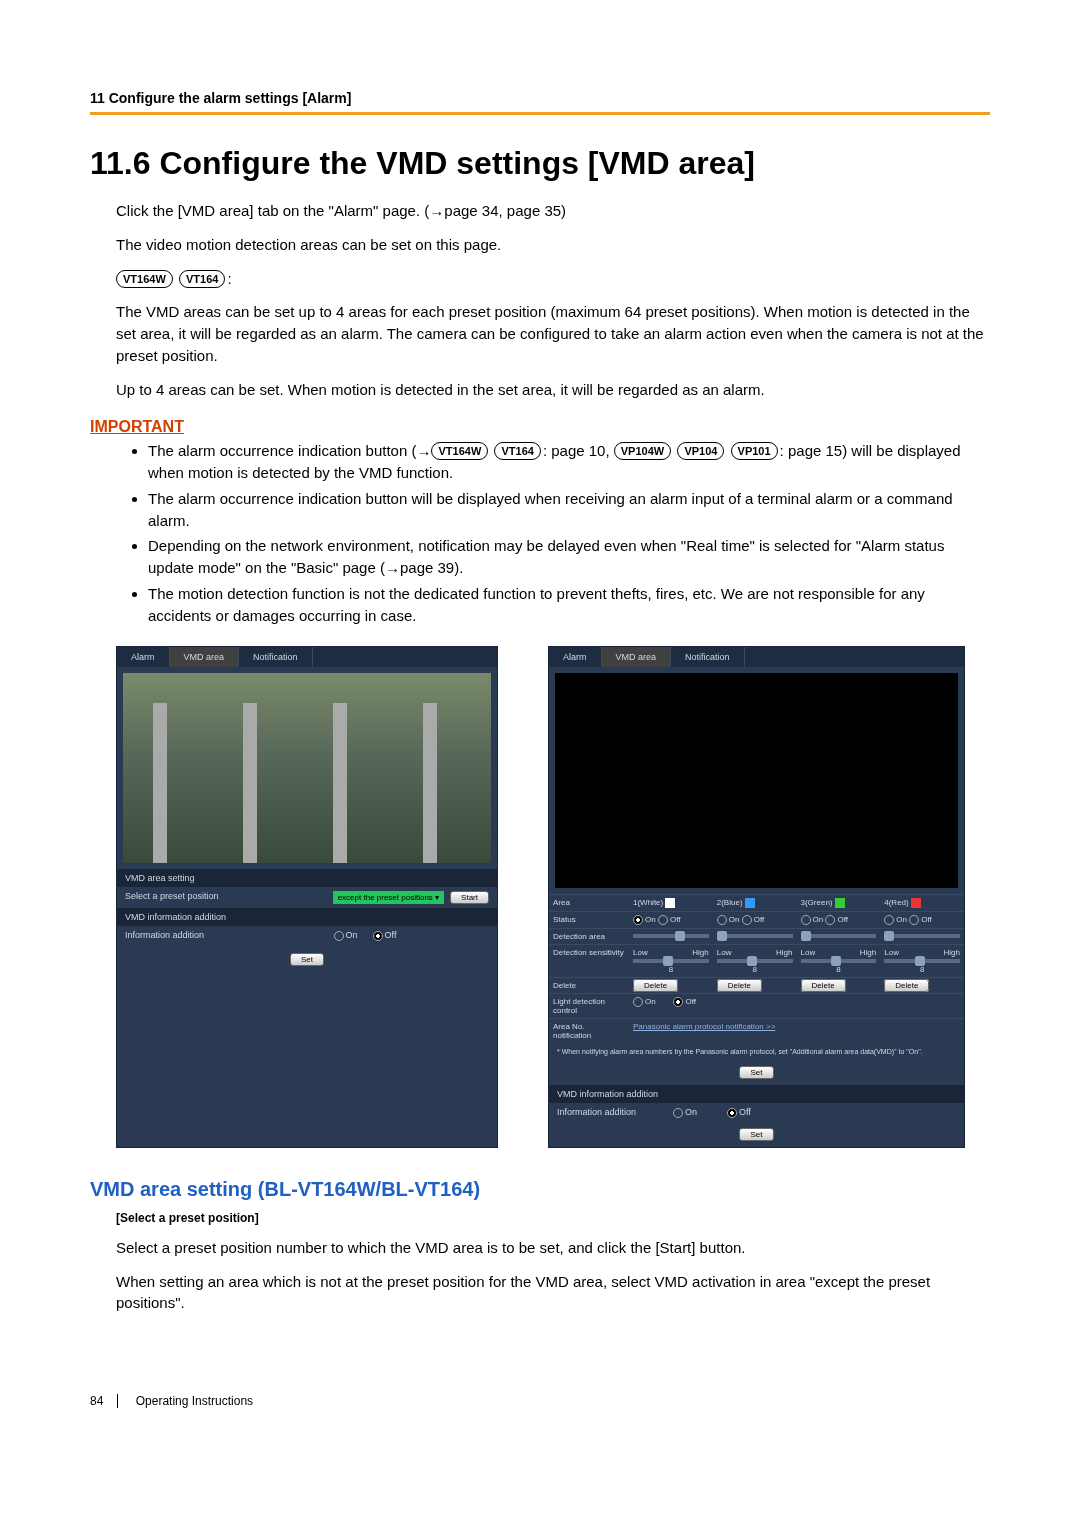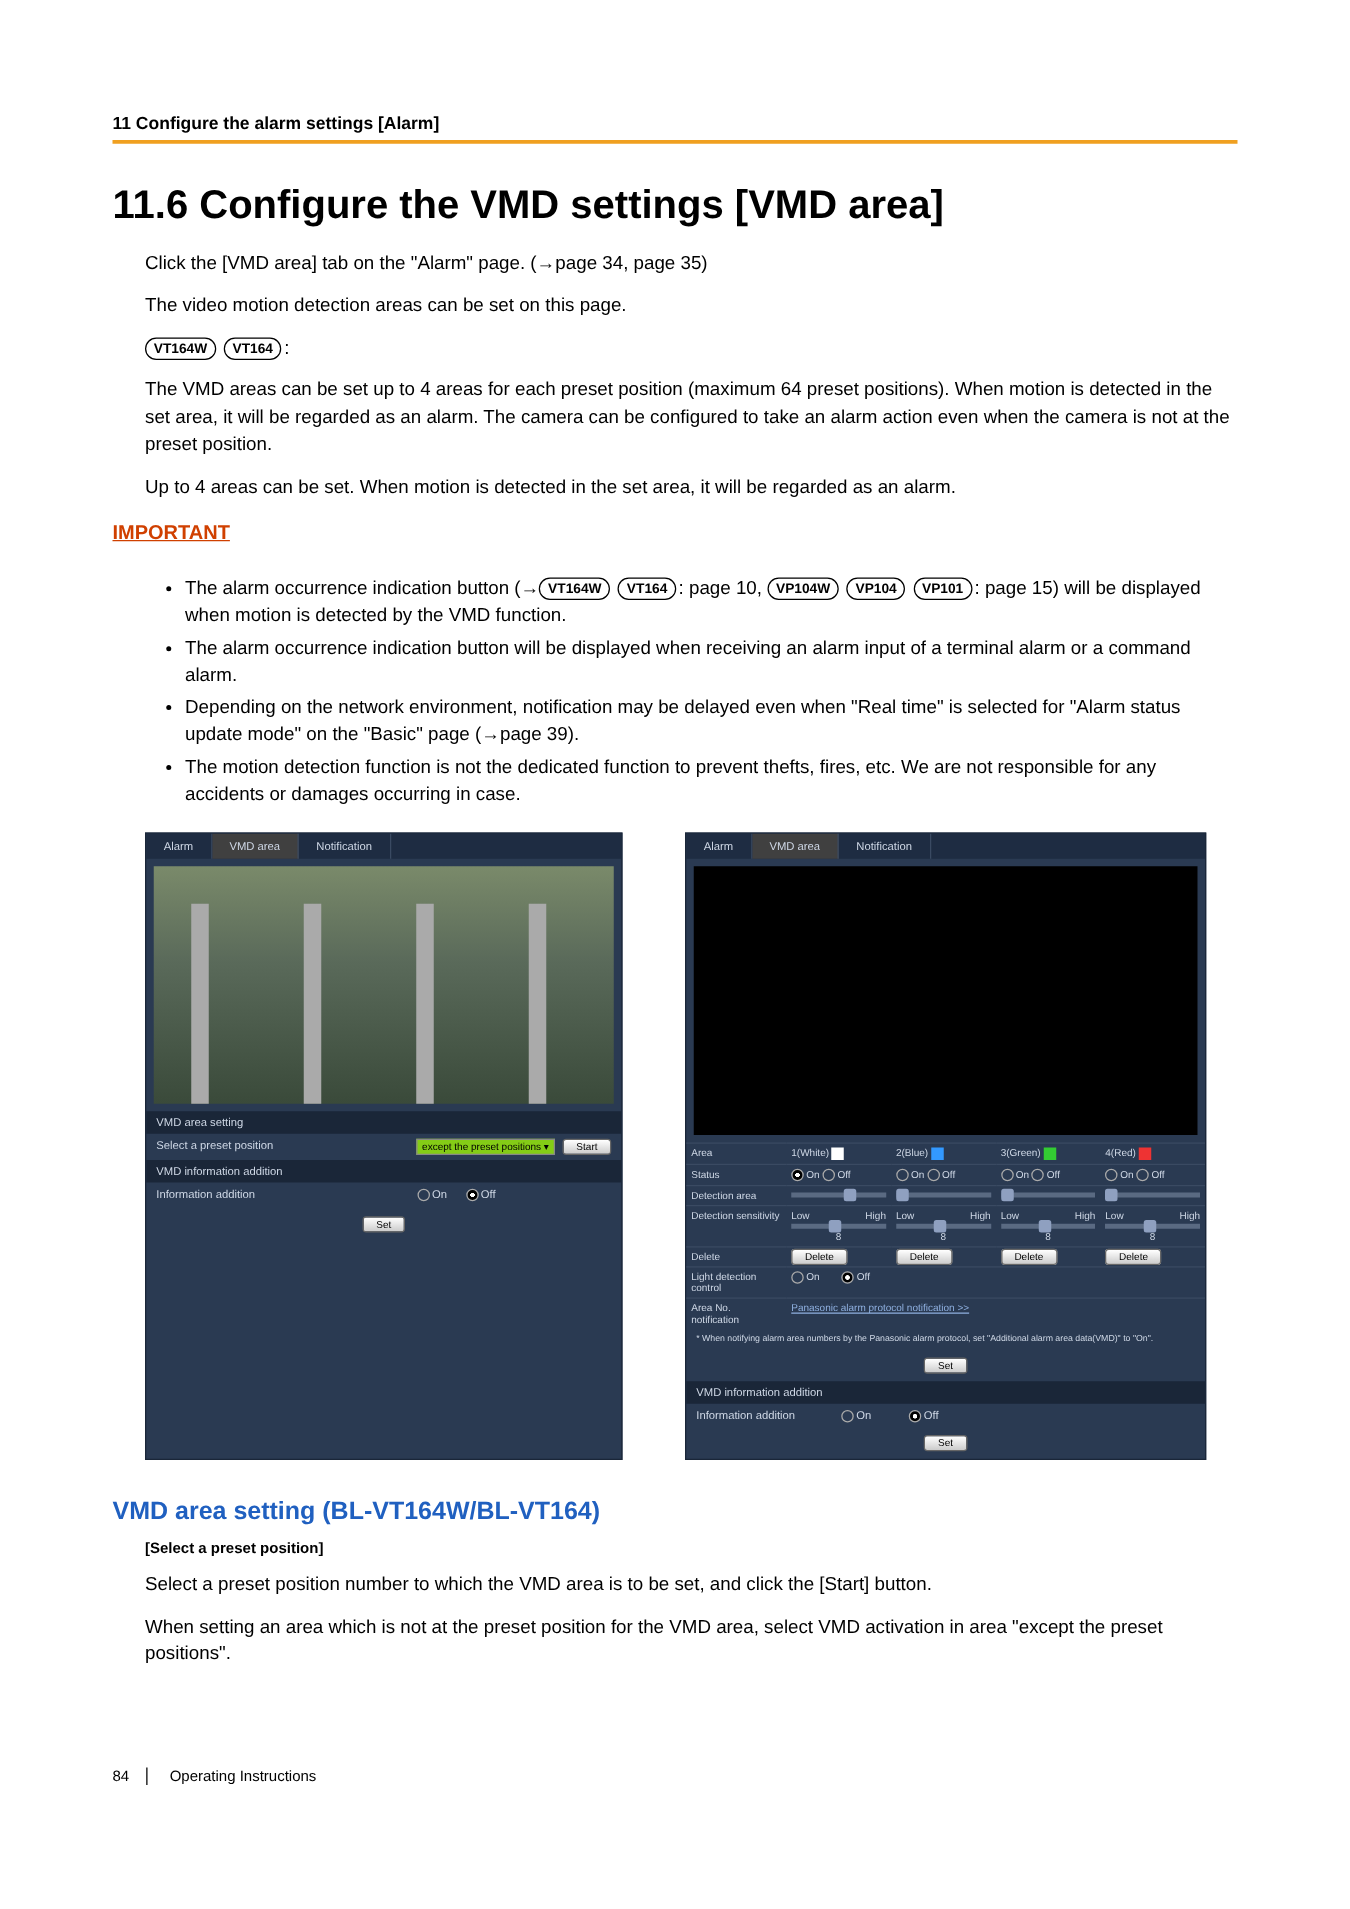--- a/index.html
+++ b/index.html
@@ -2,36 +2,36 @@
 <html><head>
 <meta charset="utf-8">
 <style>
 body{margin:0;padding:0;background:#fff;font-family:Arial,Helvetica,sans-serif;color:#000;width:1080px}
 .page{padding:90px 90px 50px 90px}
 .header{font-size:14px;font-weight:bold;border-bottom:3px solid #f0a020;padding-bottom:6px;margin-bottom:30px}
 h1{font-size:32px;font-weight:bold;margin:0 0 18px 0}
 .body-text{font-size:15px;line-height:1.45;margin:12px 0 4px 0}
 .indent{margin-left:26px}
 .pill{display:inline-block;border:1.5px solid #000;border-radius:10px;padding:0 6px;font-size:11px;font-weight:bold;line-height:16px;vertical-align:1px;margin-right:2px}
-.important{color:#d04000;font-size:16px;font-weight:bold;text-decoration:underline;margin:18px 0 24px 0}
+.important{color:#d04000;font-size:16px;font-weight:bold;text-decoration:underline;margin:18px 0 4px 0}
 ul.notes{margin:0 0 0 58px;padding:0}
 ul.notes li{font-size:15px;line-height:1.45;margin-bottom:4px;list-style:disc}
 .screenshots{display:flex;gap:50px;margin:20px 0 30px 26px}
 .shot{background:#2a3a52;color:#cfd8e6;font-size:9px;border:1px solid #1a2638}
 .shot1{width:380px}
 .shot2{width:415px}
 .tabs{display:flex;background:#1e2c42}
 .tab{padding:5px 14px;border-right:1px solid #3a4a62}
 .tab.active{background:#404040}
 .preview{background:linear-gradient(#7a8a6a,#5a6a5a 40%,#3a4a3a);height:190px;margin:6px;position:relative}
 .preview .pillar{position:absolute;top:30px;bottom:0;width:14px;background:#aaa}
 .section-hdr{background:#1a2638;padding:4px 8px;font-size:9px}
 .row{display:flex;align-items:flex-start;padding:4px 8px;gap:6px}
 .row .lbl{width:110px}
-.sel{background:#84cc16;color:#000;font-size:8px;padding:1px 4px;border:1px solid #888}
+.sel{background:#22c55e;color:#000;font-size:8px;padding:1px 4px;border:1px solid #888}
 .btn{background:linear-gradient(#fff,#ccc);color:#000;border:1px solid #666;border-radius:3px;padding:1px 10px;font-size:8px}
 .radio{display:inline-block;width:8px;height:8px;border:1px solid #aaa;border-radius:50%;margin-right:2px;vertical-align:middle}
 .radio.on{background:radial-gradient(#fff 30%,#000 35%)}
 .areagrid{display:grid;grid-template-columns:80px 1fr 1fr 1fr 1fr;font-size:8px}
 .areagrid>div{padding:3px 4px;border-top:1px solid #3a4a62}
 .swatch{display:inline-block;width:10px;height:10px;vertical-align:middle;margin-left:2px}
 .slider{height:4px;background:#5a6a82;position:relative;margin:2px 0}
 .slider .thumb{position:absolute;top:-3px;width:10px;height:10px;background:#8fa0c0;border-radius:2px}
 .shot2 .preview2{background:#000;height:215px;margin:6px}
 .footnote{font-size:7px;padding:4px 8px;line-height:1.3}

